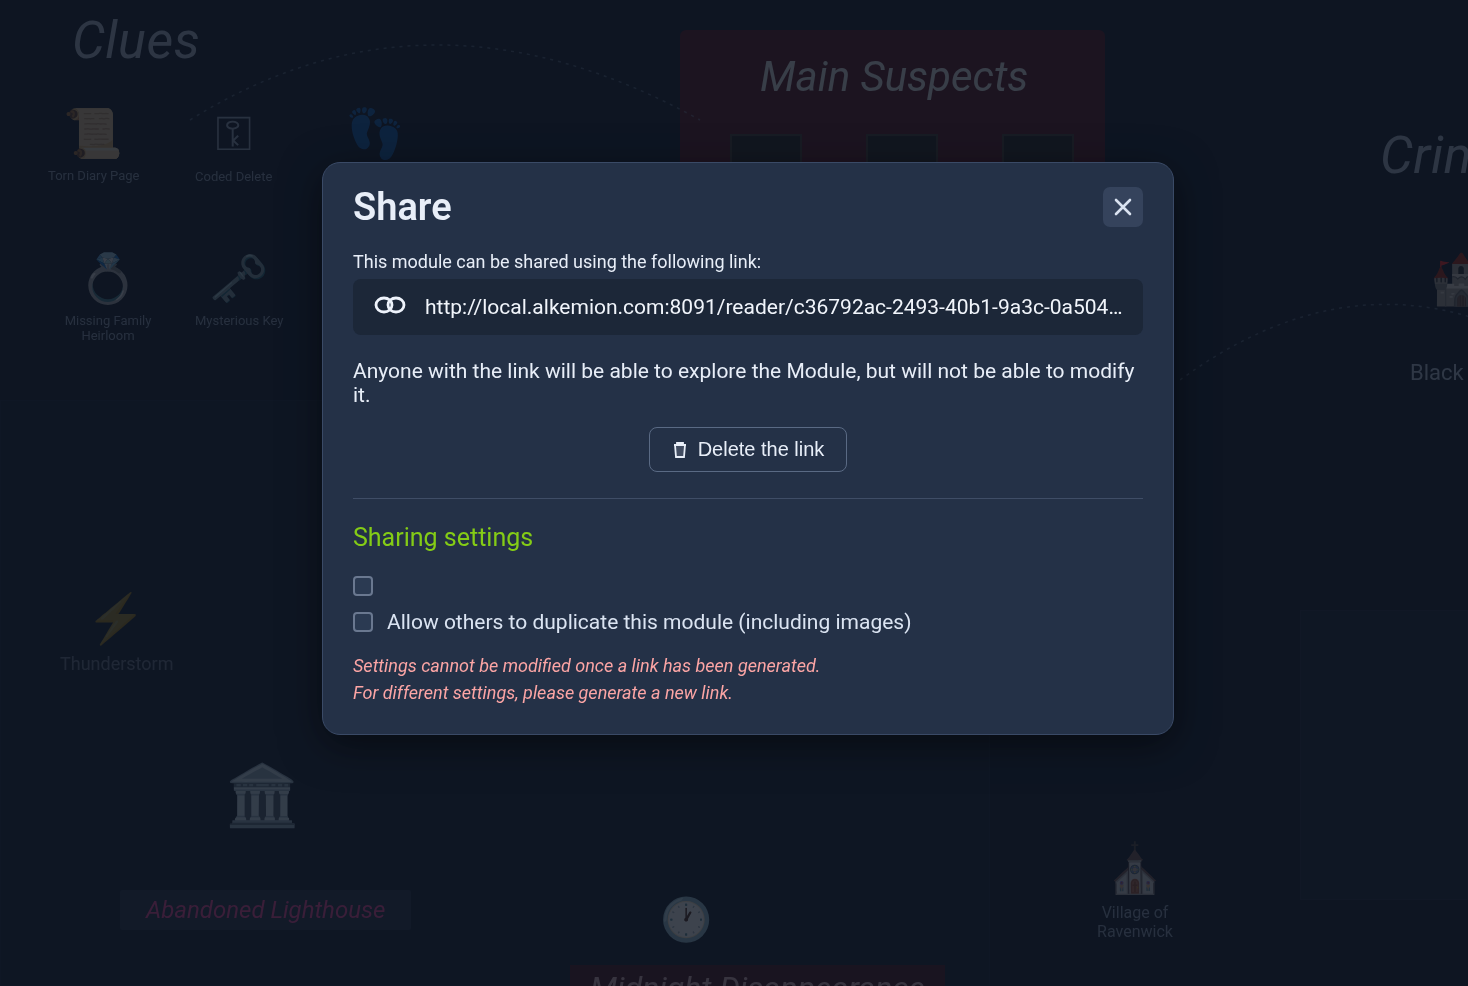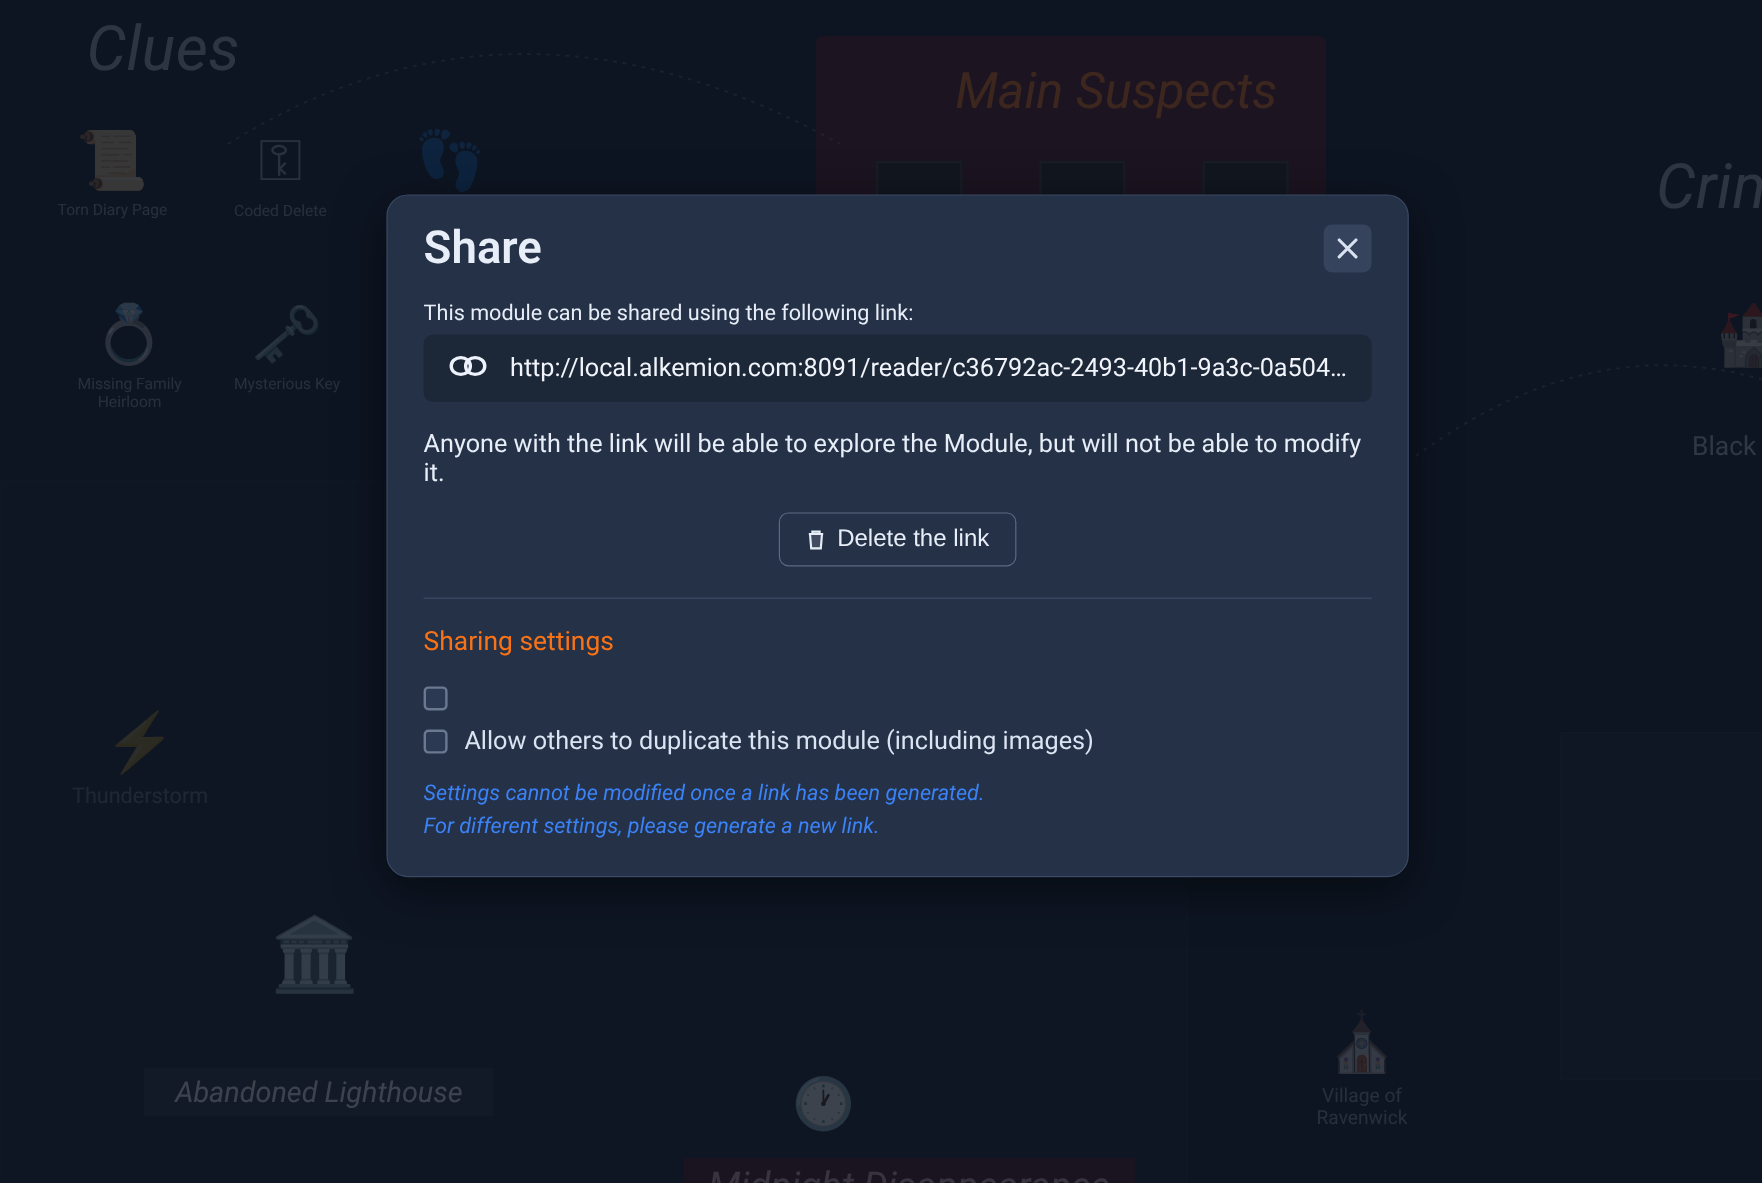--- a/index.html
+++ b/index.html
@@ -22,34 +22,34 @@
     color: #cdd8ea; opacity: 0.85;
     font-style: italic;
     letter-spacing: 0.5px;
   }
   .bg-title.clues { left: 72px; top: 10px; }
   .bg-title.crime { left: 1380px; top: 125px; }
   .suspects-box {
     position: absolute; left: 680px; top: 30px; width: 425px; height: 170px;
     background: #5c1822; border-radius: 6px;
   }
-  .suspects-box .s-title { position:absolute; left:80px; top:22px; font-size:42px; font-style:italic; color:#f97316;margin-left:36px;}
+  .suspects-box .s-title { position:absolute; left:80px; top:22px; font-size:42px; font-style:italic; color:#e5e5e5;}
   .portrait { position:absolute; top:134px; width:72px; height:90px; background:#2a2520; border:2px solid #4a3f35;}
   .portrait.p1{ left:730px;} .portrait.p2{ left:866px;} .portrait.p3{ left:1002px;}
   .bg-icon {
     position: absolute;
     display: flex; flex-direction: column; align-items: center;
     color: #a8b6cc;
   }
   .bg-icon .glyph { font-size: 48px; margin-bottom: 6px; opacity: 0.9; }
   .bg-icon .lbl { font-size: 13px; text-align: center; max-width: 120px; opacity: 0.85; }
   .lighthouse-label{
     position:absolute; left:120px; top:890px;
     background:#2a3448; padding:6px 26px; border-radius:2px;
-    font-size:24px; color:#ffffff; font-style:italic;
+    font-size:24px; color:#ec4899; font-style:italic;
   }
   .midnight{
     position:absolute; left:570px; top:965px; font-size:32px; font-style:italic;
     color:#e2b5bd; background:#4d1822; padding:4px 20px;
   }
   .bg-photo{
     position:absolute; background:#2b3140; border:1px solid #3a4254;
   }
   .overlay-dim{
     position:absolute; inset:0; background:rgba(10,16,28,0.55);
@@ -82,27 +82,27 @@
   .link-row .ic { flex:0 0 auto; }
   .link-text { font-size:21px; color:#f1f5fb; white-space:nowrap; overflow:hidden; text-overflow:ellipsis; }
   .note { font-size:21px; margin-bottom:20px; }
   .del-row{ display:flex; justify-content:center; margin-bottom:26px;}
   .del-btn{
     border:1.5px solid #5a6a84; border-radius:8px; padding:10px 22px;
     display:flex; align-items:center; gap:10px; font-size:20px; color:#e8eef8;
     cursor:pointer; background:transparent;
   }
   hr.sep{ border:none; border-top:1px solid #3f4d66; margin:0 0 24px 0;}
-  .sub-h { font-size:22px; color:#f97316; margin-bottom:24px; font-weight:400;}
+  .sub-h { font-size:25px; color:#84cc16; margin-bottom:24px; font-weight:400;}
   .chk-row{ display:flex; align-items:center; gap:14px; font-size:21px; margin-bottom:14px; color:#dbe4f2;}
   .chk{
     width:20px; height:20px; border:2px solid #6a7890; border-radius:4px;
     background:#2b3a52; flex:0 0 auto;
   }
-  .footnote{ font-size:18px; font-style:italic; color:#3b82f6; margin-top:18px; line-height:1.5;}
+  .footnote{ font-size:18px; font-style:italic; color:#fca5a5; margin-top:18px; line-height:1.5;}
 </style>
 </head>
 <body>
 
 <div class="bg">
 
   <div class="bg-title clues">Clues</div>
 
   <div class="suspects-box">
     <div class="s-title">Main Suspects</div>

